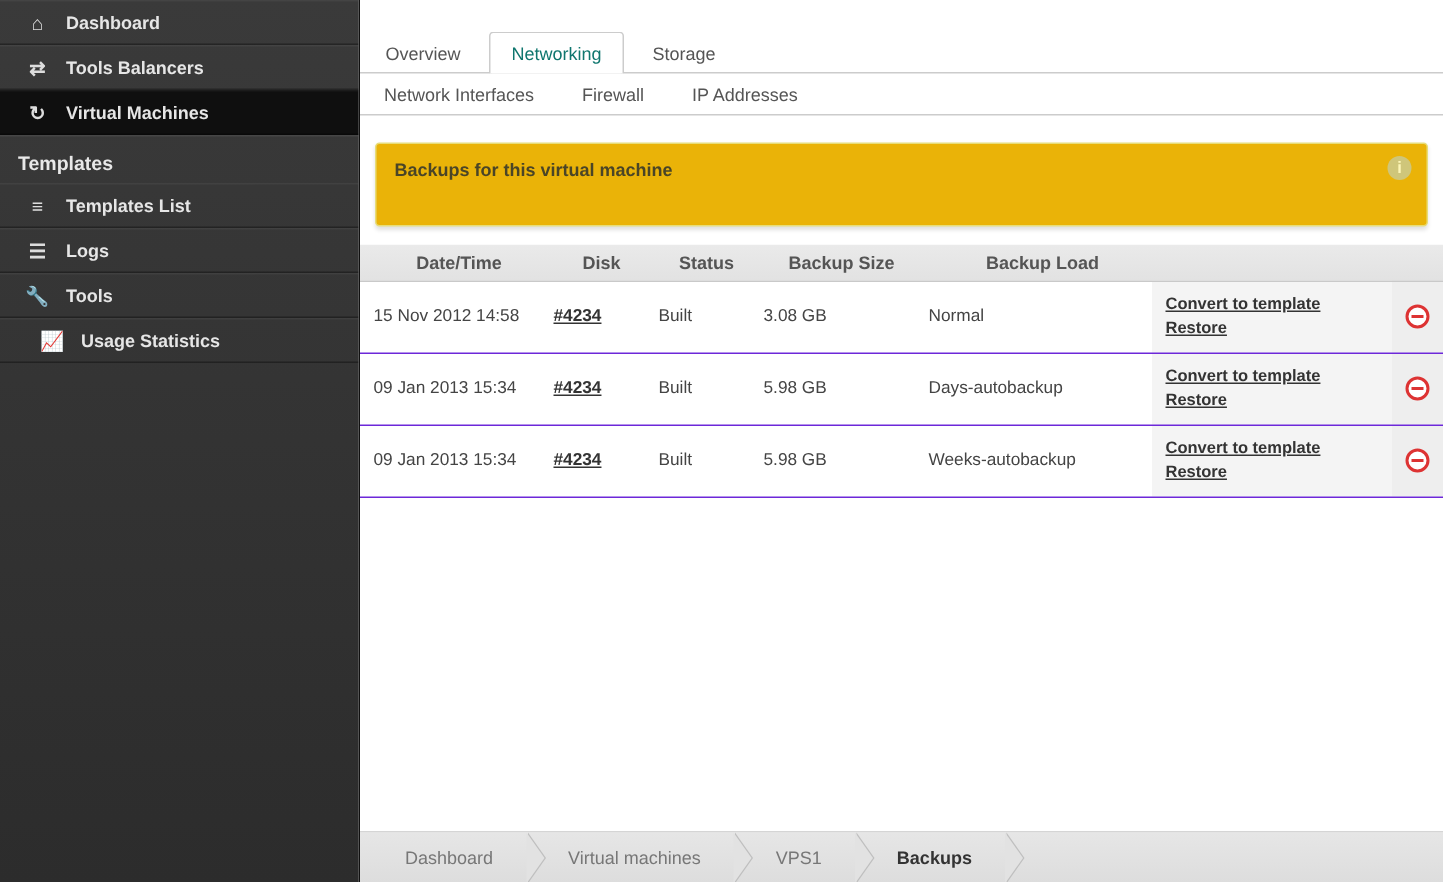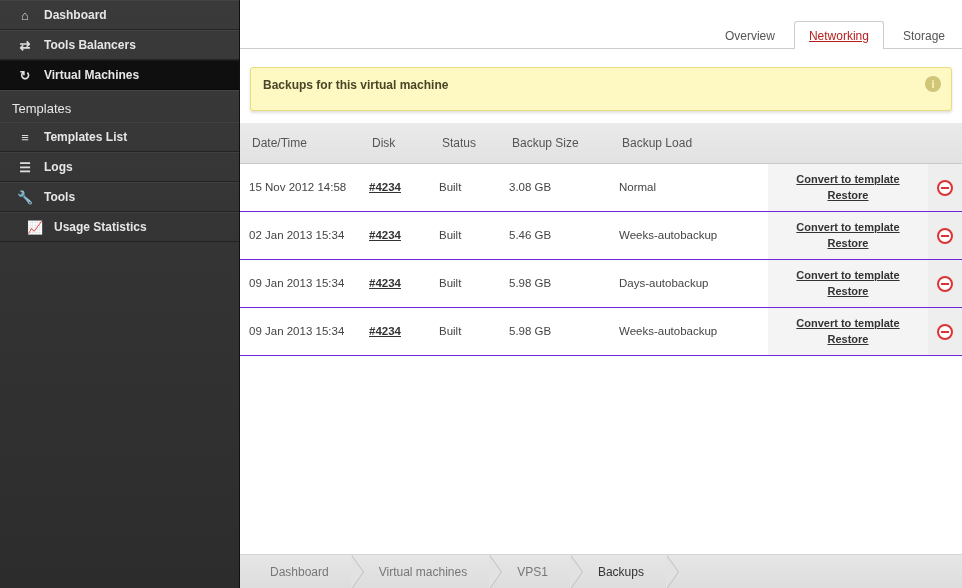--- a/index.html
+++ b/index.html
@@ -4,54 +4,54 @@
 <style>
   *{box-sizing:border-box;margin:0;padding:0;font-family:Verdana,Geneva,sans-serif}
   body{width:962px;height:588px;background:#fff;color:#333;overflow:hidden;font-size:12px}
   .app{display:flex;height:100%}
   
   .sidebar{width:240px;background:linear-gradient(#3a3a3a,#2c2c2c);color:#e6e6e6;height:100%;flex-shrink:0;border-right:1px solid #111;overflow:hidden}
   .sb-item{display:flex;align-items:center;height:30px;padding:0 16px;border-bottom:1px solid rgba(0,0,0,.35);border-top:1px solid rgba(255,255,255,.05);cursor:pointer;font-weight:bold;font-size:12px}
   .sb-item.sub{padding-left:26px;font-size:12px}
   .sb-item .ic{width:18px;height:18px;margin-right:10px;display:flex;align-items:center;justify-content:center;font-size:13px;color:#ddd}
   .sb-item.active{background:#0f0f0f}
-  .sb-heading{padding:10px 12px 6px;font-weight:normal;color:#e8e8e8;font-size:13px;border-top:1px solid rgba(255,255,255,.07)}
+  .sb-heading{padding:10px 12px 6px;font-weight:bold;color:#e8e8e8;font-size:13px;border-top:1px solid rgba(255,255,255,.07)}
   
   .main{flex:1;background:#fff;display:flex;flex-direction:column}
   .tabs-wrap{padding-top:20px}
-  .tabrow{display:flex;justify-content:flex-end;border-bottom:1px solid #ccc}
+  .tabrow{display:flex;justify-content:flex-start;border-bottom:1px solid #ccc}
   .tab{padding:7px 14px 6px;font-size:12px;color:#555;cursor:pointer;border:1px solid transparent;border-bottom:none;margin:0 2px;position:relative;top:1px}
   .tab.active{border-color:#ccc;background:#fff;border-top-left-radius:3px;border-top-right-radius:3px;font-weight:normal}
-  .tab a{color:#b91c1c;text-decoration:underline}
+  .tab a{color:#0f766e;}
   .subtabs{border-bottom:none;margin-top:0}
   .subtabs .tab{top:0;border:none}
   .subtabs-wrap{border-bottom:1px solid #ccc}
   
-  .notice{margin:18px 10px 12px;background:#fef9c3;border:1px solid #e7dd7a;border-radius:3px;padding:10px 34px 12px 12px;position:relative;box-shadow:0 2px 3px rgba(0,0,0,.12)}
+  .notice{margin:18px 10px 12px;background:#eab308;border:1px solid #e7dd7a;border-radius:3px;padding:10px 34px 24px 12px;position:relative;box-shadow:0 2px 3px rgba(0,0,0,.12)}
   .notice h3{font-size:12px;font-weight:bold;color:#4a4527;margin-bottom:6px}
   .notice p{font-size:11px;color:#6a623a;line-height:1.5}
   .notice .info-ic{position:absolute;top:8px;right:10px;width:16px;height:16px;border-radius:50%;background:#cfc67a;color:#fdf6b8;display:flex;align-items:center;justify-content:center;font-weight:bold;font-size:11px}
   
   .tbl{width:calc(100% - 0px);border-collapse:collapse;margin:0}
-  .tbl th{background:linear-gradient(#eaeaea,#e2e2e2);height:40px;text-align:left;font-weight:normal;font-size:12px;color:#555;padding-left:12px;border-bottom:1px solid #c9c9c9}
+  .tbl th{background:linear-gradient(#eaeaea,#e2e2e2);height:24px;text-align:center;font-weight:bold;font-size:12px;color:#555;padding-left:12px;border-bottom:1px solid #c9c9c9}
   .tbl td{height:48px;padding:6px 9px;border-bottom:1px solid #6d28d9;font-size:11.5px;color:#444;vertical-align:middle}
   .tbl td a{color:#333;text-decoration:underline;font-weight:bold}
   .disk-link{text-decoration:underline;color:#333;font-weight:bold}
-  .act-col{text-align:center;background:#f4f4f4}
+  .act-col{text-align:left;background:#f4f4f4}
   .act-col a{display:block;color:#999;text-decoration:underline;font-weight:normal;font-size:11px;line-height:1.5}
   .del-col{width:24px;text-align:center;background:#eee;padding:0}
   .del-btn{width:16px;height:16px;border-radius:50%;background:#fff;border:2px solid #d33;display:inline-flex;align-items:center;justify-content:center;cursor:pointer}
   .del-btn span{width:8px;height:2px;background:#d33}
   
   .crumbs{display:flex;align-items:center;height:34px;border-top:1px solid #d5d5d5;background:linear-gradient(#e6e6e6,#ddd);position:relative}
   .crumb{display:flex;align-items:center;padding:0 22px 0 28px;height:100%;color:#777;font-size:12px;position:relative;cursor:pointer}
   .crumb:first-child{padding-left:30px}
   .crumb:after{content:"";position:absolute;right:-12px;top:0;width:0;height:0;border-top:17px solid transparent;border-bottom:17px solid transparent;border-left:12px solid #e2e2e2;z-index:2}
   .crumb:before{content:"";position:absolute;right:-13px;top:0;width:0;height:0;border-top:17px solid transparent;border-bottom:17px solid transparent;border-left:12px solid #bfbfbf;z-index:1}
-  .crumb.active{color:#333;font-weight:normal}
+  .crumb.active{color:#333;font-weight:bold}
   .crumb.active:after{border-left-color:#e2e2e2}
   .tbl-scroll{flex:1;overflow:auto}
 </style>
 </head>
 <body>
 
 <div class="app">
 
   <aside class="sidebar">
     <div id="sb-top">
@@ -89,20 +89,27 @@
       </div>
   </aside>
 
   <main class="main">
     <div class="tabs-wrap">
       <div class="tabrow" id="tabs-primary">
           <div class="tab">Overview</div>
           <div class="tab active"><a>Networking</a></div>
           <div class="tab">Storage</div>
         </div>
+      <div class="subtabs-wrap">
+          <div class="tabrow subtabs" id="tabs-secondary">
+            <div class="tab">Network Interfaces</div>
+            <div class="tab">Firewall</div>
+            <div class="tab">IP Addresses</div>
+          </div>
+        </div>
     </div>
 
     <div class="notice">
       <h3>Backups for this virtual machine</h3>
       <div class="info-ic">i</div>
     </div>
 
     <div class="tbl-scroll">
       <table class="tbl">
         <thead>
@@ -116,34 +123,20 @@
               <th style="width: 24px;"></th>
             </tr>
           </thead>
         <tbody id="tbl-body">
             <tr>
               <td>15 Nov 2012 14:58</td>
               <td><a class="disk-link">#4234</a></td>
               <td>Built</td>
               <td>3.08 GB</td>
               <td>Normal</td>
-              <td class="act-col">
-                <a>Convert to template</a>
-                <a>Restore</a>
-              </td>
-              <td class="del-col"><div class="del-btn">
-                  <span></span>
-                </div></td>
-            </tr>
-            <tr>
-              <td>02 Jan 2013 15:34</td>
-              <td><a class="disk-link">#4234</a></td>
-              <td>Built</td>
-              <td>5.46 GB</td>
-              <td>Weeks-autobackup</td>
               <td class="act-col">
                 <a>Convert to template</a>
                 <a>Restore</a>
               </td>
               <td class="del-col"><div class="del-btn">
                   <span></span>
                 </div></td>
             </tr>
             <tr>
               <td>09 Jan 2013 15:34</td>

